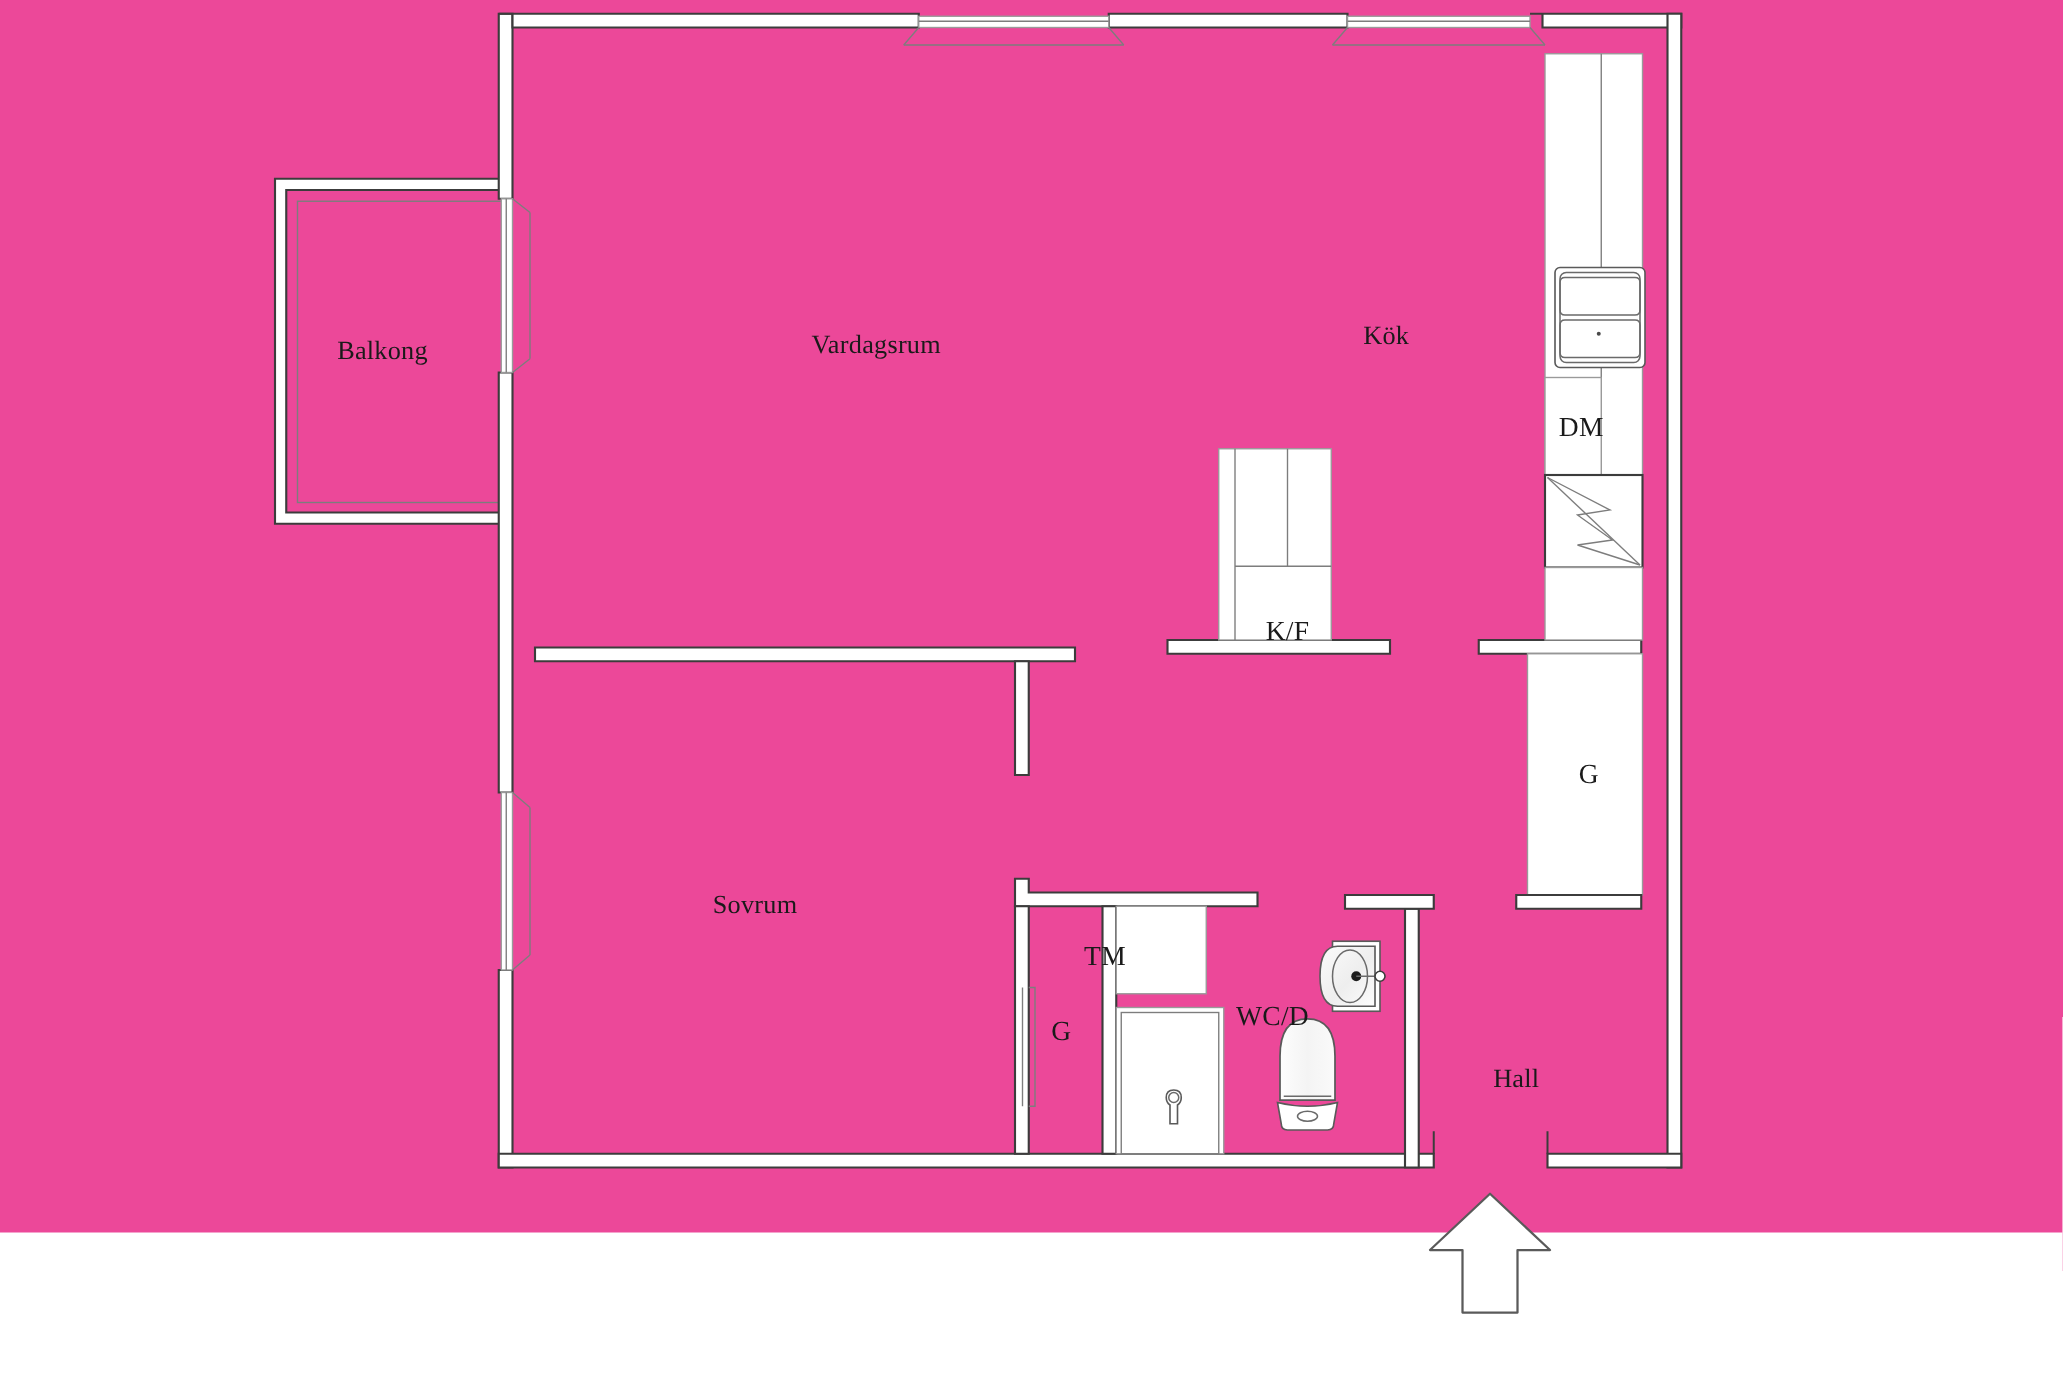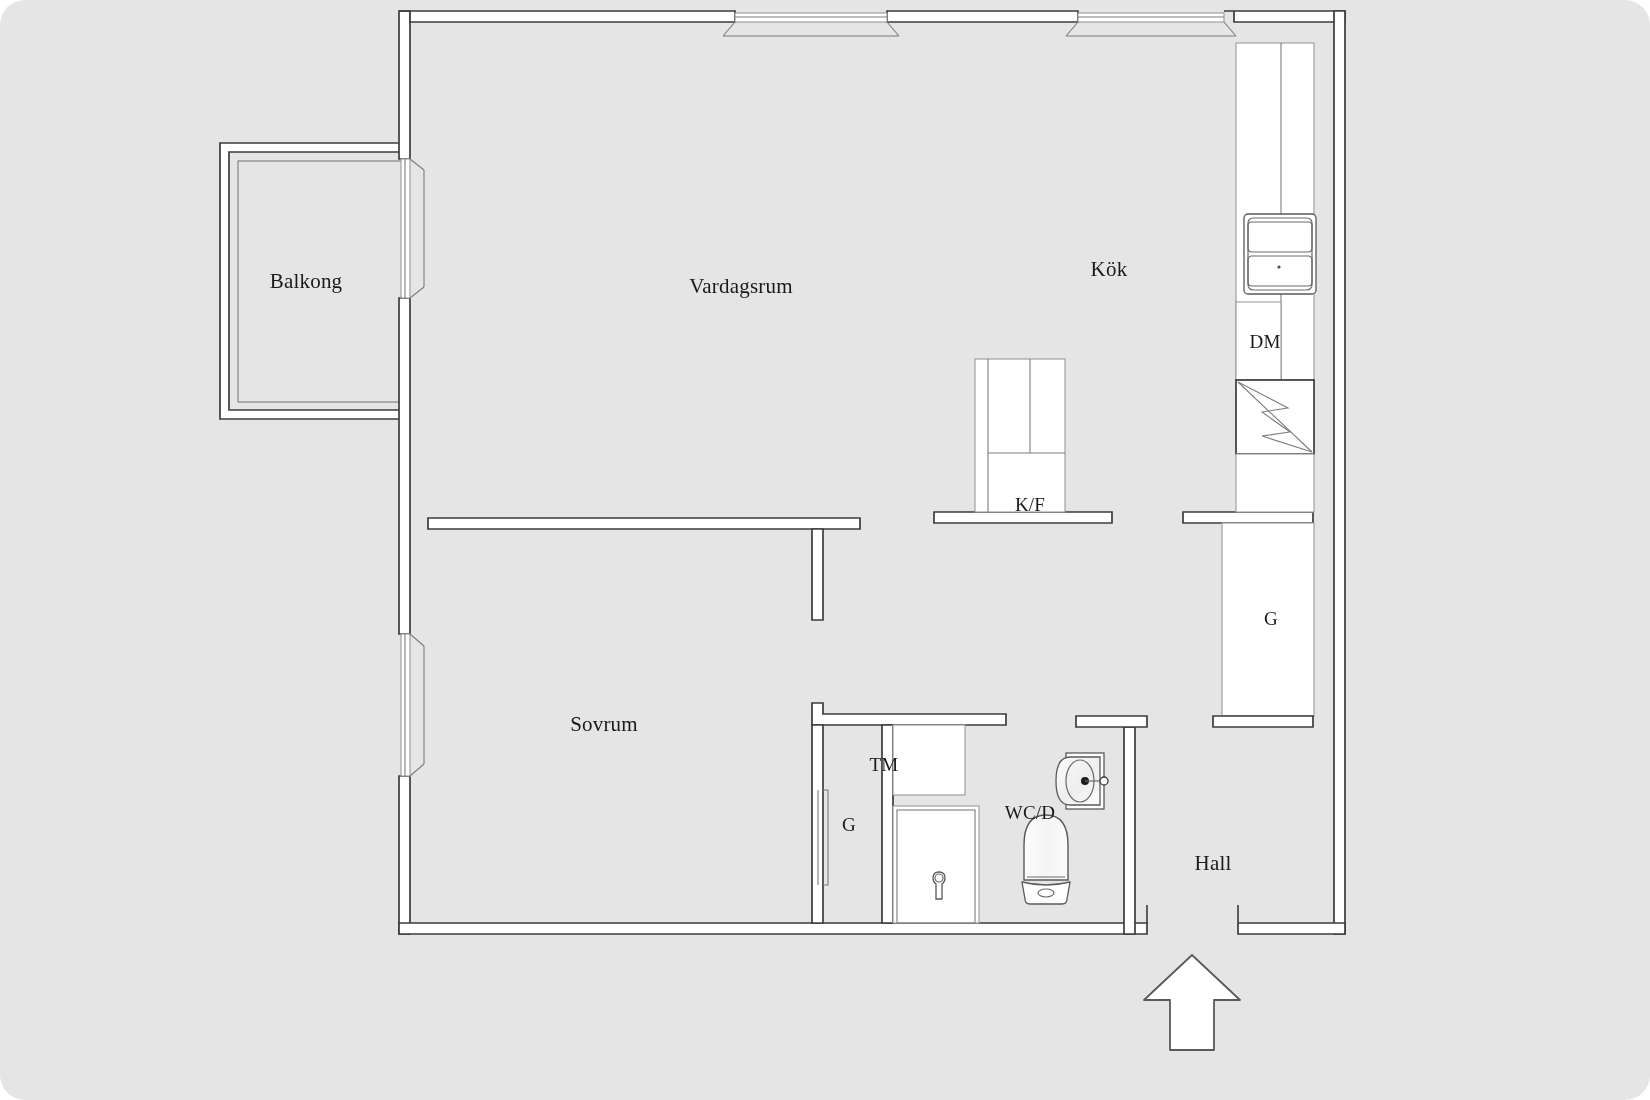--- a/index.html
+++ b/index.html
@@ -7,42 +7,41 @@
     padding: 0;
     background: #ffffff;
     width: 1650px;
     height: 1100px;
     overflow: hidden;
     font-family: "Liberation Serif", "DejaVu Serif", serif;
   }
   #plan-root {
     position: relative;
     width: 1650px;
-    height: 1100px;
-    background: #e5e5e5;
-    border-radius: 25px;
+    height: 986px;
+    background: #ec4899;
   }
   #plan-svg {
     position: absolute;
     left: 0;
     top: 0;
     width: 1650px;
     height: 1100px;
   }
   .room-label {
     position: absolute;
     color: #1a1a1a;
     font-family: "Liberation Serif", "DejaVu Serif", serif;
     white-space: nowrap;
     transform: translate(-50%, -50%);
     letter-spacing: 0.2px;
     user-select: none;
   }
   .lbl-lg { font-size: 21px; }
-  .lbl-sm { font-size: 19px; text-align: right; }
+  .lbl-sm { font-size: 22px; text-align: right; }
 </style>
 </head>
 <body>
 
 <div id="plan-root">
 
   <svg id="plan-svg" viewBox="0 0 1650 1100">
     <defs>
       <style>
         .w  { fill:#ffffff; stroke:#3c3c3c; stroke-width:1.7; }
@@ -220,25 +219,25 @@
       <circle cx="1104" cy="781" r="4" fill="#ffffff" stroke="#3c3c3c" stroke-width="1.3"></circle>
     </g>
 
     <g>
       <path d="M 1192,955 L 1240,1000 L 1214,1000 L 1214,1050 L 1170,1050 L 1170,1000 L 1144,1000 Z" fill="#ffffff" stroke="#5a5a5a" stroke-width="1.8" stroke-linejoin="round"></path>
     </g>
 
   </svg>
 
   <div class="room-label lbl-lg" style="left:306px; top:281px;">Balkong</div>
-  <div class="room-label lbl-lg" style="left:701px; top:286px;margin-left:40px;">Vardagsrum</div>
+  <div class="room-label lbl-lg" style="left:701px; top:276px;">Vardagsrum</div>
   <div class="room-label lbl-lg" style="left:1109px; top:269px;">Kök</div>
   <div class="room-label lbl-lg" style="left:604px; top:724px;">Sovrum</div>
   <div class="room-label lbl-lg" style="left:1213px; top:827px;margin-top:36px;">Hall</div>
 
   <div class="room-label lbl-sm" style="left:1265px; top:342px;">DM</div>
   <div class="room-label lbl-sm" style="left:1030px; top:505px;">K/F</div>
   <div class="room-label lbl-sm" style="left:884px; top:765px;">TM</div>
-  <div class="room-label lbl-sm" style="left:1018px; top:813px;margin-left:12px;">WC/D</div>
+  <div class="room-label lbl-sm" style="left:1018px; top:813px;">WC/D</div>
   <div class="room-label lbl-sm" style="left:1271px; top:619px;">G</div>
   <div class="room-label lbl-sm" style="left:849px; top:825px;">G</div>
 
 </div>
 
 </body></html>

